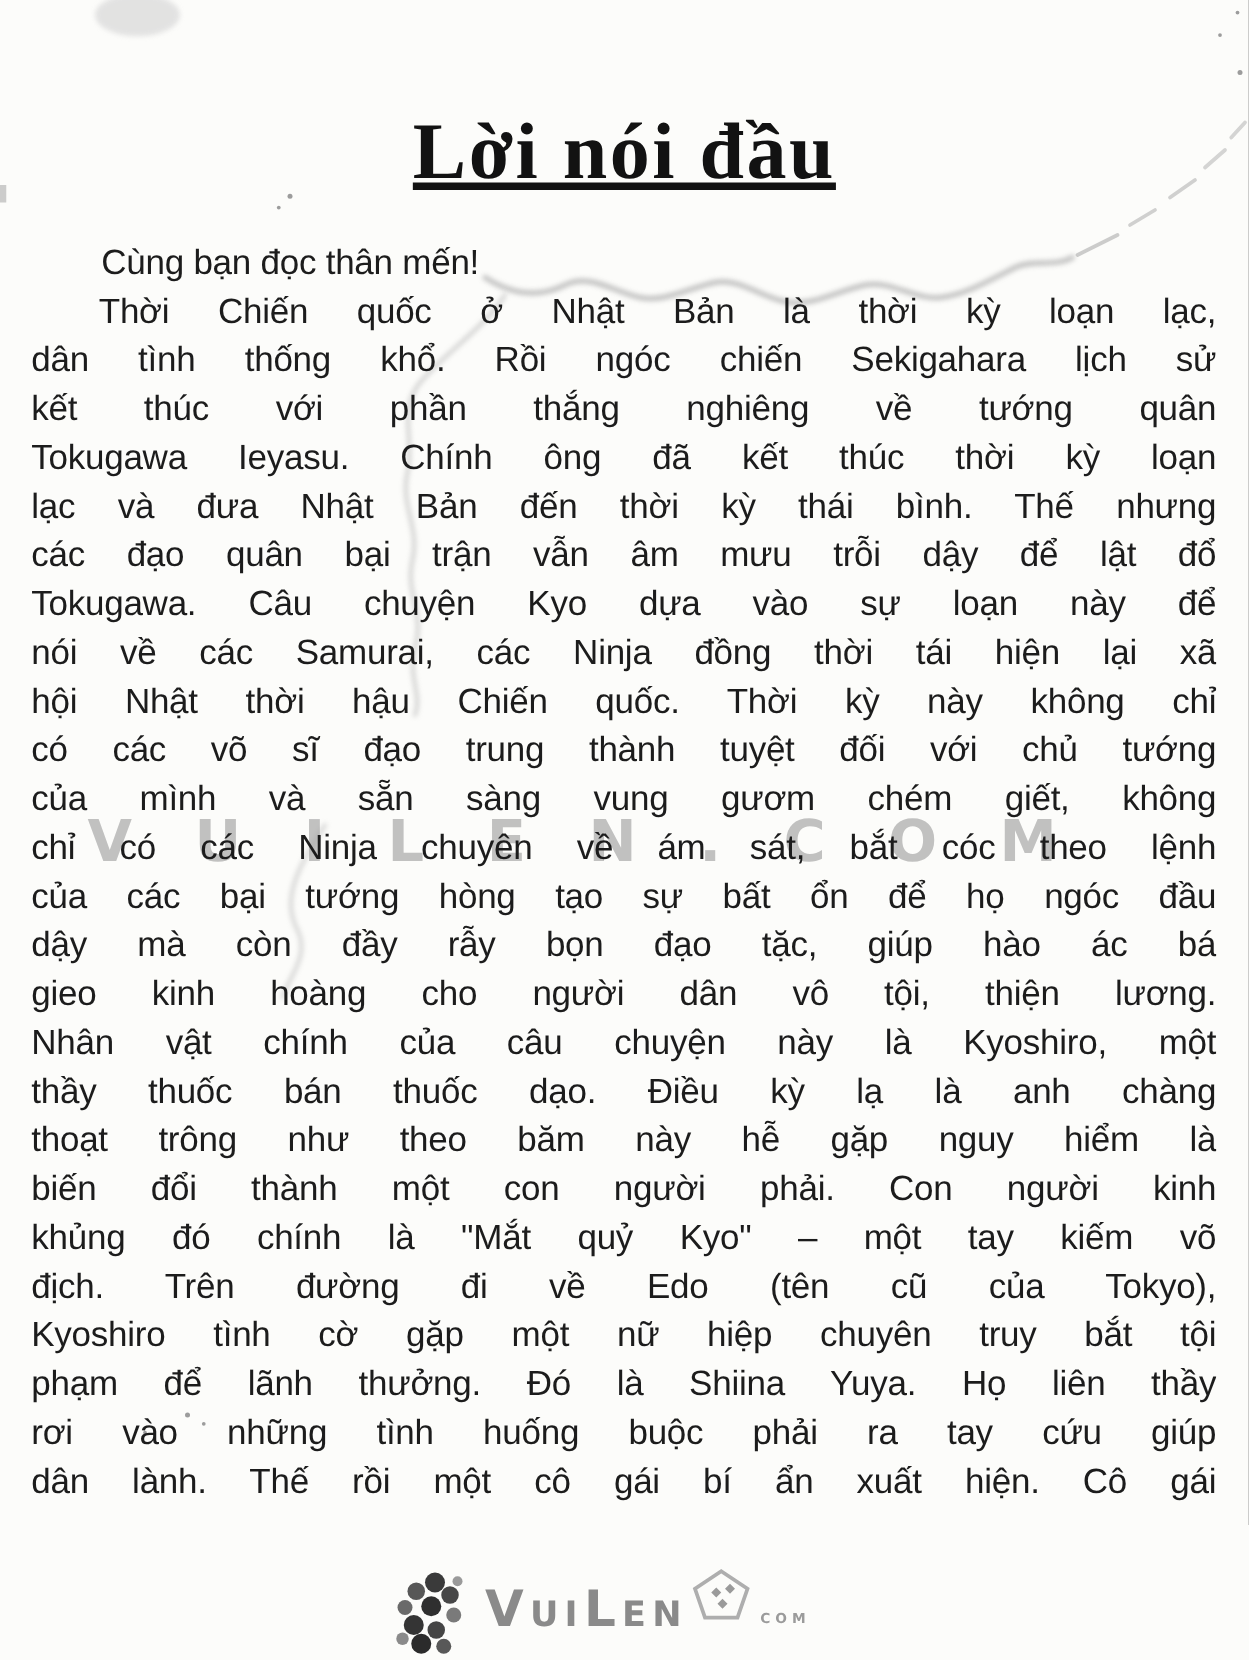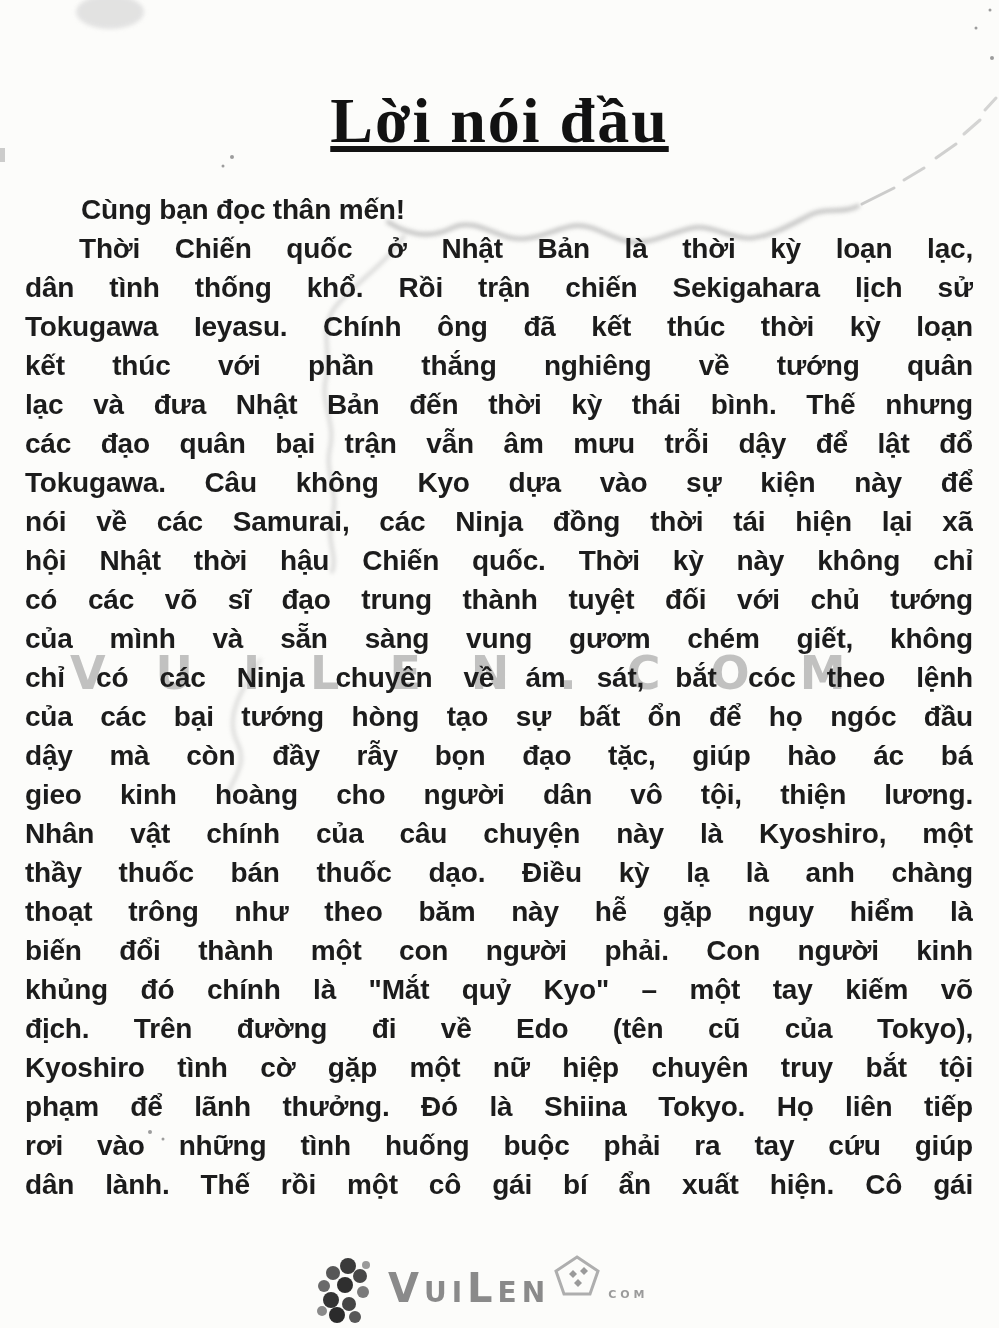--- a/index.html
+++ b/index.html
@@ -24,21 +24,21 @@
   }
 
   .title{
     position:absolute; z-index:2; top:84px; left:0; width:100%; margin:0;
     text-align:center; font-family:"Liberation Serif", serif;
     font-weight:700; font-size:64px; letter-spacing:2px; color:#121212;text-decoration:underline;
   }
 
   .body{
     position:absolute; z-index:2; top:190px; left:25px; width:948px;
-    font-size:28px; font-weight:700; color:var(--ink); letter-spacing:-0.2px;
+    font-size:28px; font-weight:400; color:var(--ink); letter-spacing:-0.2px;
   }
   .body .line{
     line-height:39px; height:39px; overflow:hidden;
     text-align:justify; text-align-last:justify;
   }
   .body .salutation{
     padding-left:56px; text-align:left; text-align-last:left;
   }
   .body .indent{ text-indent:54px; }
 
@@ -95,42 +95,42 @@
   </svg>
 
   <div class="watermark">VUILEN.COM</div>
 
   <h1 class="title">Lời nói đầu</h1>
 
   <div class="body">
     <div class="line salutation">Cùng bạn đọc thân mến!</div>
     <div>
         <div class="line indent">Thời Chiến quốc ở Nhật Bản là thời kỳ loạn lạc,</div>
-        <div class="line">dân tình thống khổ. Rồi trận chiến Sekigahara lịch sử</div>
+        <div class="line">dân tình thống khổ. Rồi ngóc chiến Sekigahara lịch sử</div>
+        <div class="line">kết thúc với phần thắng nghiêng về tướng quân</div>
         <div class="line">Tokugawa Ieyasu. Chính ông đã kết thúc thời kỳ loạn</div>
-        <div class="line">kết thúc với phần thắng nghiêng về tướng quân</div>
         <div class="line">lạc và đưa Nhật Bản đến thời kỳ thái bình. Thế nhưng</div>
         <div class="line">các đạo quân bại trận vẫn âm mưu trỗi dậy để lật đổ</div>
-        <div class="line">Tokugawa. Câu không Kyo dựa vào sự kiện này để</div>
+        <div class="line">Tokugawa. Câu chuyện Kyo dựa vào sự loạn này để</div>
         <div class="line">nói về các Samurai, các Ninja đồng thời tái hiện lại xã</div>
         <div class="line">hội Nhật thời hậu Chiến quốc. Thời kỳ này không chỉ</div>
         <div class="line">có các võ sĩ đạo trung thành tuyệt đối với chủ tướng</div>
         <div class="line">của mình và sẵn sàng vung gươm chém giết, không</div>
         <div class="line">chỉ có các Ninja chuyên về ám sát, bắt cóc theo lệnh</div>
         <div class="line">của các bại tướng hòng tạo sự bất ổn để họ ngóc đầu</div>
         <div class="line">dậy mà còn đầy rẫy bọn đạo tặc, giúp hào ác bá</div>
         <div class="line">gieo kinh hoàng cho người dân vô tội, thiện lương.</div>
         <div class="line">Nhân vật chính của câu chuyện này là Kyoshiro, một</div>
         <div class="line">thầy thuốc bán thuốc dạo. Điều kỳ lạ là anh chàng</div>
         <div class="line">thoạt trông như theo băm này hễ gặp nguy hiểm là</div>
         <div class="line">biến đổi thành một con người phải. Con người kinh</div>
         <div class="line">khủng đó chính là "Mắt quỷ Kyo" – một tay kiếm võ</div>
         <div class="line">địch. Trên đường đi về Edo (tên cũ của Tokyo),</div>
         <div class="line">Kyoshiro tình cờ gặp một nữ hiệp chuyên truy bắt tội</div>
-        <div class="line">phạm để lãnh thưởng. Đó là Shiina Tokyo. Họ liên tiếp</div>
+        <div class="line">phạm để lãnh thưởng. Đó là Shiina Yuya. Họ liên thầy</div>
         <div class="line">rơi vào những tình huống buộc phải ra tay cứu giúp</div>
         <div class="line">dân lành. Thế rồi một cô gái bí ẩn xuất hiện. Cô gái</div>
       </div>
   </div>
 
   <div class="logo">
     <svg width="76" height="76" viewBox="0 0 76 76" xmlns="http://www.w3.org/2000/svg">
       <circle cx="38" cy="14" r="8" fill="#3a3a3a"></circle>
       <circle cx="23" cy="21" r="7" fill="#575757"></circle>
       <circle cx="50" cy="24" r="7" fill="#474747"></circle>

